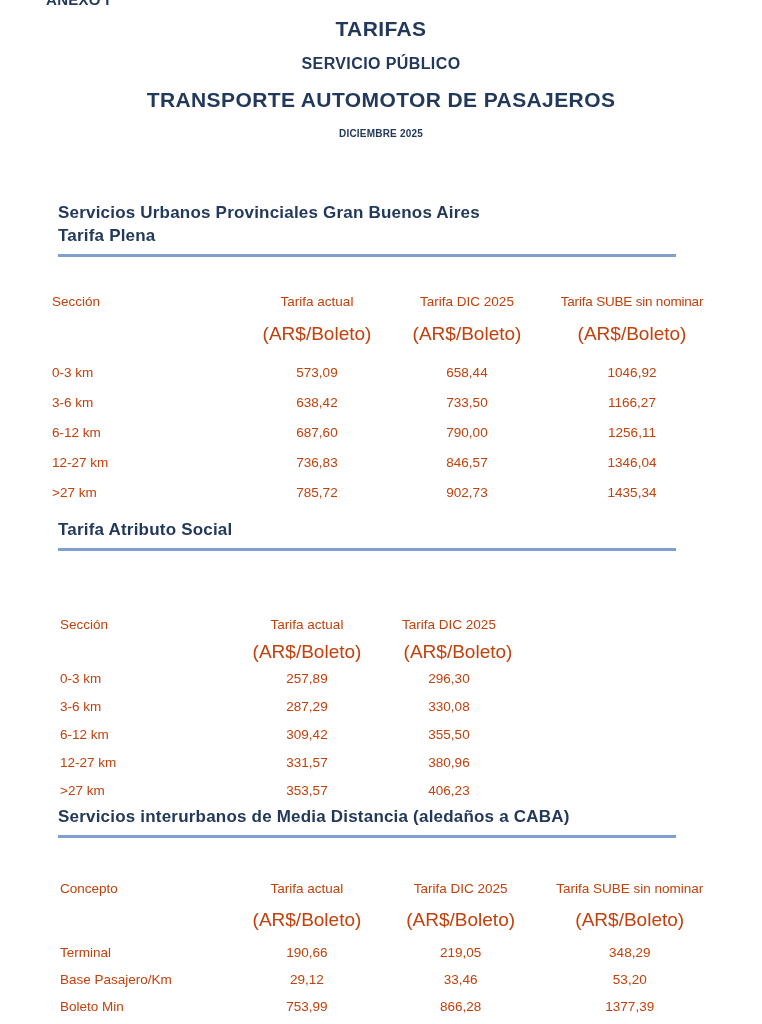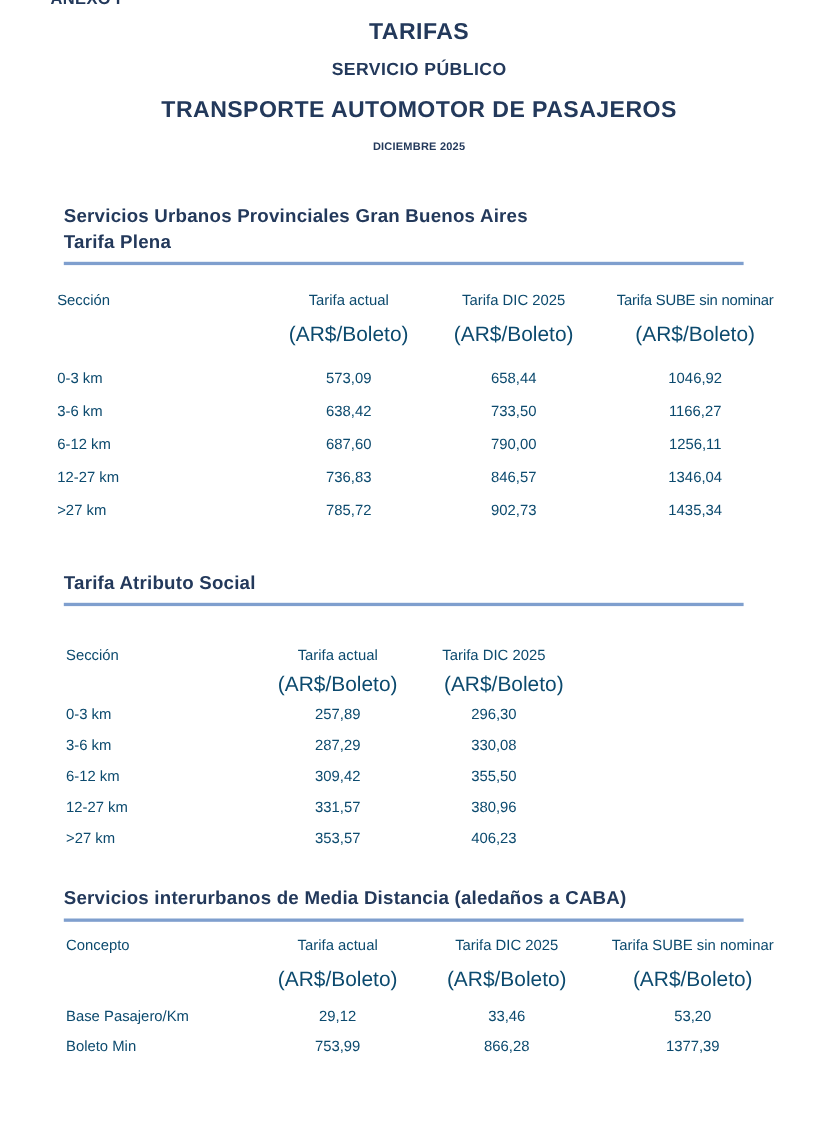--- a/index.html
+++ b/index.html
@@ -66,21 +66,22 @@
     background: #7f9fce;
     width: 618px;
     margin-top: 6px;
   }
 
   
   table.fare-table {
     border-collapse: collapse;
     table-layout: fixed;
     font-size: 13.5px;
-    color: #0c4a6e;
+    color: #c2410c;
+    margin-top: 29px;
   }
   table.fare-table th,
   table.fare-table td {
     padding: 0;
     font-weight: normal;
     vertical-align: top;
   }
   .col-head {
     font-weight: bold;
     font-size: 13.5px;
@@ -158,21 +159,21 @@
 
 <div class="annex-label">ANEXO I</div>
 
 <div class="title-block">
   <div class="title-line title-1">TARIFAS</div>
   <div class="title-line title-2">SERVICIO PÚBLICO</div>
   <div class="title-line title-3">TRANSPORTE AUTOMOTOR DE PASAJEROS</div>
   <div class="title-line title-4">DICIEMBRE 2025</div>
 </div>
 
-<div class="section" style="top:186px;">
+<div class="section" style="top:202px;">
   <div class="section-heading">Servicios Urbanos Provinciales Gran Buenos Aires
 Tarifa Plena</div>
   <div class="section-rule"></div>
 </div>
 
 <table class="fare-table" id="table-urbanos">
   <colgroup>
     <col class="c0">
       <col class="c1">
       <col class="c2">
@@ -293,20 +294,26 @@
       <td class="col-head">Tarifa DIC 2025</td>
       <td class="col-head">Tarifa SUBE sin nominar</td>
     </tr>
     <tr class="unit-row">
       <td class="unit-head"></td>
       <td class="unit-head">(AR$/Boleto)</td>
       <td class="unit-head">(AR$/Boleto)</td>
       <td class="unit-head">(AR$/Boleto)</td>
     </tr>
     <tr class="data-row">
+      <td class="cell-label">Terminal</td>
+      <td class="cell-val">190,66</td>
+      <td class="cell-val">219,05</td>
+      <td class="cell-val">348,29</td>
+    </tr>
+    <tr class="data-row">
       <td class="cell-label">Base Pasajero/Km</td>
       <td class="cell-val">29,12</td>
       <td class="cell-val">33,46</td>
       <td class="cell-val">53,20</td>
     </tr>
     <tr class="data-row">
       <td class="cell-label">Boleto Min</td>
       <td class="cell-val">753,99</td>
       <td class="cell-val">866,28</td>
       <td class="cell-val">1377,39</td>

